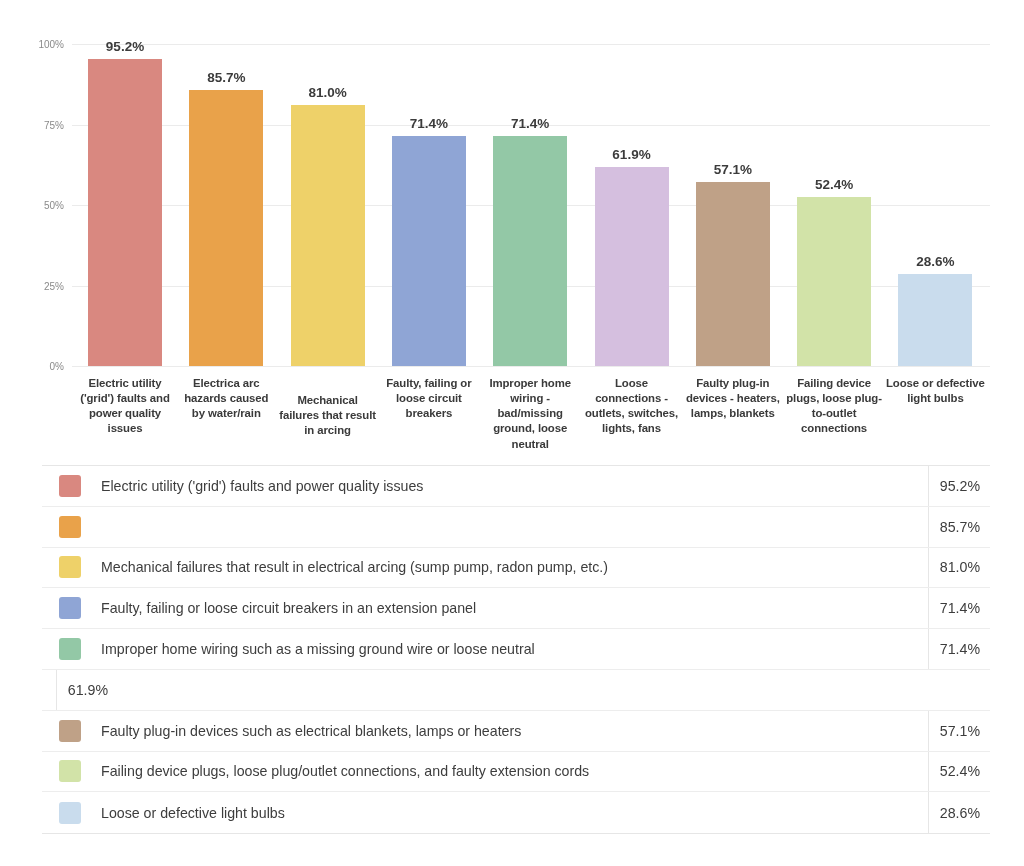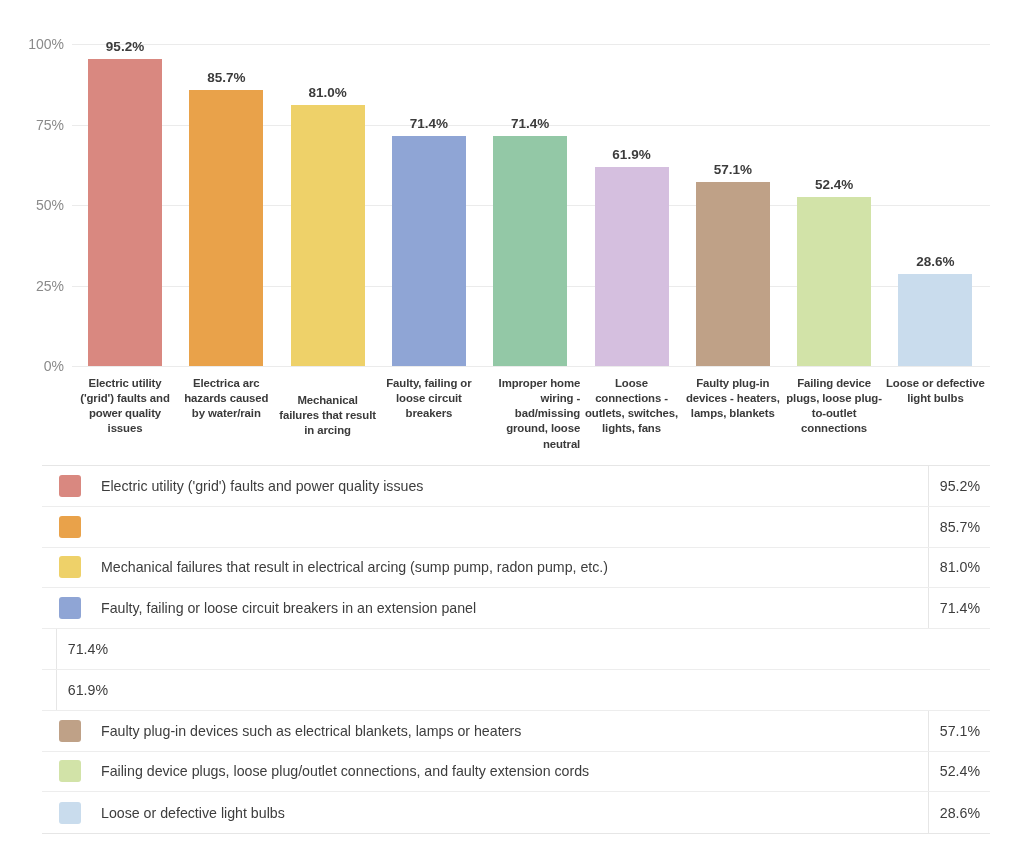--- a/index.html
+++ b/index.html
@@ -41,21 +41,21 @@
     left: 0;
     width: 918px;
     height: 1px;
     background: #ebebeb;
   }
   .ytick-wrap {
     position: absolute;
     left: 8px;
     width: 56px;
     text-align: right;
-    font-size: 14px;
+    font-size: 10px;
     color: #8a8a8a;
     transform: translateY(-50%);
     white-space: nowrap;
   }
 
   .bar-slot {
     position: absolute;
     bottom: 0;
     width: 74px;
   }
@@ -192,21 +192,21 @@
       <div class="bar-slot" style="left: 826.4px; height: 322px;">
         <div class="bar" style="height: 92.092px; background: rgb(201, 220, 237);"></div>
         <div class="bar-value" style="bottom: 97.092px;">28.6%</div>
       </div>
     </div>
   <div id="x-axis-labels">
       <div class="cat-label" style="left: 75px;">Electric utility ('grid') faults and power quality issues</div>
       <div class="cat-label" style="left: 176.3px;">Electrica arc hazards caused by water/rain</div>
       <div class="cat-label" style="left: 277.6px; margin-top: 17px;">Mechanical failures that result in arcing</div>
       <div class="cat-label" style="left: 378.9px;">Faulty, failing or loose circuit breakers</div>
-      <div class="cat-label" style="left: 480.2px; text-align: right;">Improper home wiring - bad/missing ground, loose neutral</div>
+      <div class="cat-label" style="left: 480.2px;">Improper home wiring - bad/missing ground, loose neutral</div>
       <div class="cat-label" style="left: 581.5px;">Loose connections - outlets, switches, lights, fans</div>
       <div class="cat-label" style="left: 682.8px;">Faulty plug-in devices - heaters, lamps, blankets</div>
       <div class="cat-label" style="left: 784.1px;">Failing device plugs, loose plug-to-outlet connections</div>
       <div class="cat-label" style="left: 885.4px;">Loose or defective light bulbs</div>
     </div>
 
 </div>
 
 <div id="legend-table">
     <div class="legend-row">
@@ -230,20 +230,24 @@
       <div class="legend-right">81.0%</div>
     </div>
     <div class="legend-row">
       <div class="legend-left">
         <span class="swatch" style="background: rgb(143, 165, 213);"></span>
         <span class="legend-label">Faulty, failing or loose circuit breakers in an extension panel</span>
       </div>
       <div class="legend-right">71.4%</div>
     </div>
     <div class="legend-row">
+      <div class="legend-left">
+        <span class="swatch" style="background: rgb(147, 200, 166);"></span>
+        <span class="legend-label">Improper home wiring such as a missing ground wire or loose neutral</span>
+      </div>
       <div class="legend-right">71.4%</div>
     </div>
     <div class="legend-row">
       <div class="legend-right">61.9%</div>
     </div>
     <div class="legend-row">
       <div class="legend-left">
         <span class="swatch" style="background: rgb(191, 161, 135);"></span>
         <span class="legend-label">Faulty plug-in devices such as electrical blankets, lamps or heaters</span>
       </div>

